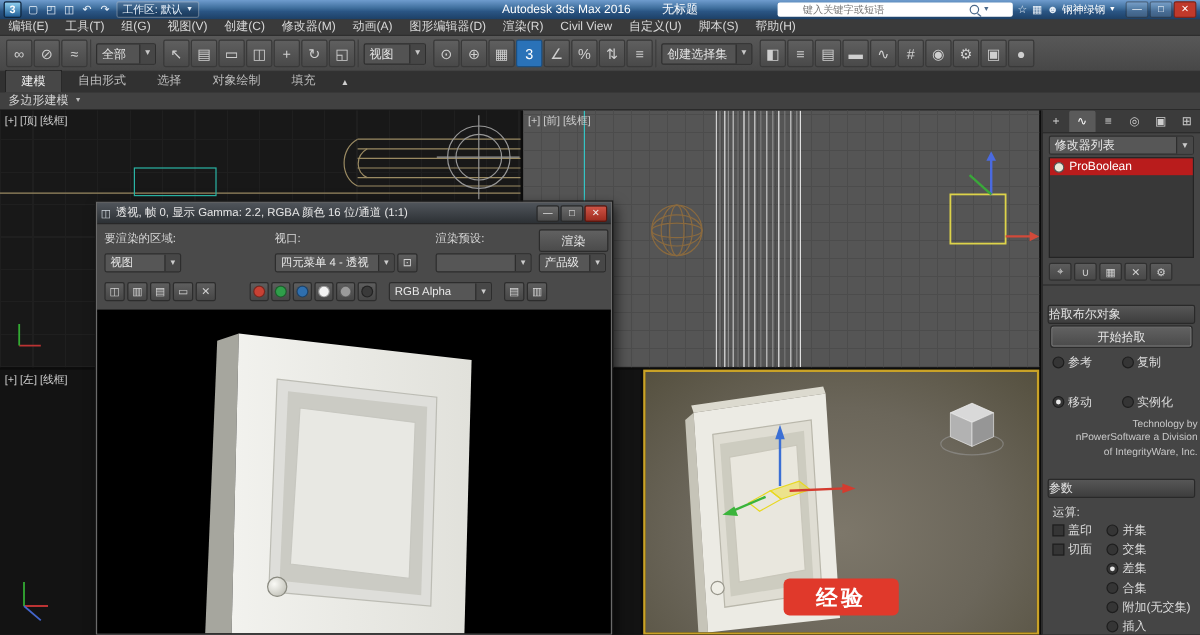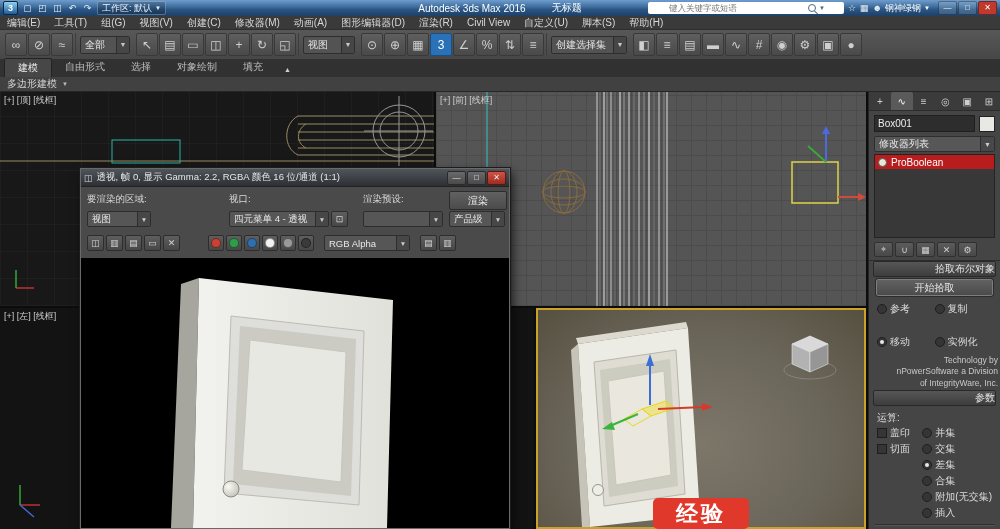--- a/index.html
+++ b/index.html
@@ -60,21 +60,21 @@
   #obj-color{width:14px;height:14px;background:#e8e8e4;border:1px solid #222;flex:none}
   .dd{display:flex;align-items:center;height:16px;background:#575757;border:1px solid #2e2e2e;border-radius:2px;font-size:10px;color:#e8e8e8;padding-left:4px;box-sizing:border-box}
   .dd .caret{margin-left:auto;width:13px;height:100%;background:#484848;border-left:1px solid #2e2e2e;display:flex;align-items:center;justify-content:center;font-size:7px;color:#ccc}
   #mod-dd{margin:2px 5px}
   #stack{margin:2px 5px;height:82px;background:#383838;border:1px solid #242424}
   .stack-row{display:flex;align-items:center;gap:4px;height:14px;padding:0 3px;font-size:10px;color:#fff}
   .stack-row.selected{background:#b91c1c}
   .bulb{width:7px;height:7px;border-radius:50%;background:#e8e8d8;border:1px solid #555;flex:none}
   #stack-bar{display:flex;gap:2px;padding:2px 5px 3px;border-bottom:1px solid #2c2c2c}
   .sbtn{width:19px;height:15px;display:flex;align-items:center;justify-content:center;font-size:9px;color:#d0d0d0;background:linear-gradient(#5c5c5c,#484848);border:1px solid #303030;border-radius:2px;box-sizing:border-box}
-  .rollout{height:14px;margin:0 4px 2px;background:linear-gradient(#565656,#3d3d3d);border:1px solid #292929;border-radius:2px;display:flex;align-items:center;justify-content:flex-end;font-size:10px;color:#e2e2e2}
+  .rollout{height:14px;margin:16px 4px 2px;background:linear-gradient(#565656,#3d3d3d);border:1px solid #292929;border-radius:2px;display:flex;align-items:center;justify-content:flex-start;font-size:10px;color:#e2e2e2}
   .btn{background:linear-gradient(#616161,#4b4b4b);border:1px solid #2c2c2c;border-radius:2px;color:#e8e8e8;font-size:10px;display:flex;align-items:center;justify-content:center}
   #start-pick{height:15px;margin:2px 7px;border:1px solid #7d7d7d;outline:1px solid #2c2c2c}
   #pick-grid{display:grid;grid-template-columns:1fr 1fr;padding:4px 8px 2px;row-gap:19px;font-size:10px}
   .opt{display:flex;align-items:center;gap:3px;color:#dcdcdc;white-space:nowrap;font-size:10px}
   .radio{width:8px;height:8px;border-radius:50%;background:#353535;border:1px solid #1e1e1e;position:relative;flex:none}
   .opt.selected .radio::after{content:"";position:absolute;left:2px;top:2px;width:4px;height:4px;border-radius:50%;background:#e8e8e8}
   .check{width:8px;height:8px;background:#353535;border:1px solid #1e1e1e;flex:none}
   #tech{padding:4px 2px 1px;text-align:right;font-size:8.5px;color:#c9c9c9;line-height:1.35}
   .sec-label{font-size:10px;color:#dcdcdc;padding:3px 8px 1px}
   #ops-wrap{display:flex;padding:0 8px;gap:4px}
@@ -92,21 +92,21 @@
   .rw-label{position:absolute;font-size:9.5px;color:#d8d8d8;white-space:nowrap}
   .rw-dd{position:absolute;height:16px;display:flex;align-items:center;background:#565656;border:1px solid #2d2d2d;border-radius:2px;font-size:9.5px;color:#e8e8e8;padding-left:4px;box-sizing:border-box;white-space:nowrap;overflow:hidden}
   .rw-dd .caret{margin-left:auto;width:12px;height:100%;background:#474747;border-left:1px solid #2d2d2d;display:flex;align-items:center;justify-content:center;font-size:6.5px;color:#ccc;flex:none}
   .rw-ibtn{position:absolute;width:17px;height:16px;display:flex;align-items:center;justify-content:center;font-size:9px;color:#d2d2d2;background:linear-gradient(#5e5e5e,#474747);border:1px solid #2d2d2d;border-radius:2px;box-sizing:border-box}
   #rw-row2{position:absolute;left:6px;top:48px;right:6px;display:flex;align-items:center;gap:2px}
   .rw-ibtn2{width:17px;height:16px;display:flex;align-items:center;justify-content:center;font-size:9px;color:#d2d2d2;background:linear-gradient(#5e5e5e,#474747);border:1px solid #2d2d2d;border-radius:2px;box-sizing:border-box;flex:none}
   .chan{width:16px;height:16px;display:flex;align-items:center;justify-content:center;background:linear-gradient(#5e5e5e,#474747);border:1px solid #2d2d2d;border-radius:2px;box-sizing:border-box;flex:none}
   .chan .dot{width:8px;height:8px;border-radius:50%;background:var(--c,#888);border:1px solid rgba(0,0,0,.4)}
   #rw-canvas{position:absolute;left:0;top:89px;width:428px;height:270px;background:#000;overflow:hidden}
   
-  #watermark{left:653px;top:498px;width:96px;height:31px;background:#e0392b;border-radius:5px;display:flex;align-items:center;justify-content:center;color:#fff;font-weight:bold;font-size:22px;letter-spacing:3px;z-index:60}
+  #watermark{left:653px;top:482px;width:96px;height:31px;background:#e0392b;border-radius:5px;display:flex;align-items:center;justify-content:center;color:#fff;font-weight:bold;font-size:18px;letter-spacing:3px;z-index:60}
 </style>
 </head>
 <body>
 
 <div id="app" data-name="3ds-max-window">
 
   <div id="titlebar" class="abs" data-name="titlebar">
     <div class="max-logo" data-name="application-logo-icon">3</div>
     <div id="qat" data-name="quick-access-toolbar">
 
@@ -419,24 +419,20 @@
         <span class="cmd-tab" data-name="motion-tab">
           <i>◎</i>
         </span>
         <span class="cmd-tab" data-name="display-tab">
           <i>▣</i>
         </span>
         <span class="cmd-tab" data-name="utilities-tab">
           <i>⊞</i>
         </span>
       </div>
-    <div id="name-row">
-      <input id="obj-name" data-name="object-name-field" value="Box001" style="">
-      <span id="obj-color" data-name="object-color-swatch"></span>
-    </div>
     <div class="dd" id="mod-dd" data-name="modifier-list-dropdown">
       <span>修改器列表</span>
         <span class="caret">▼</span>
     </div>
     <ul id="stack" data-name="modifier-stack">
 
     <li class="stack-row selected" data-name="modifier-stack-item">
           <span class="bulb" data-name="visibility-bulb-icon"></span>
           <span>ProBoolean</span>
         </li>

